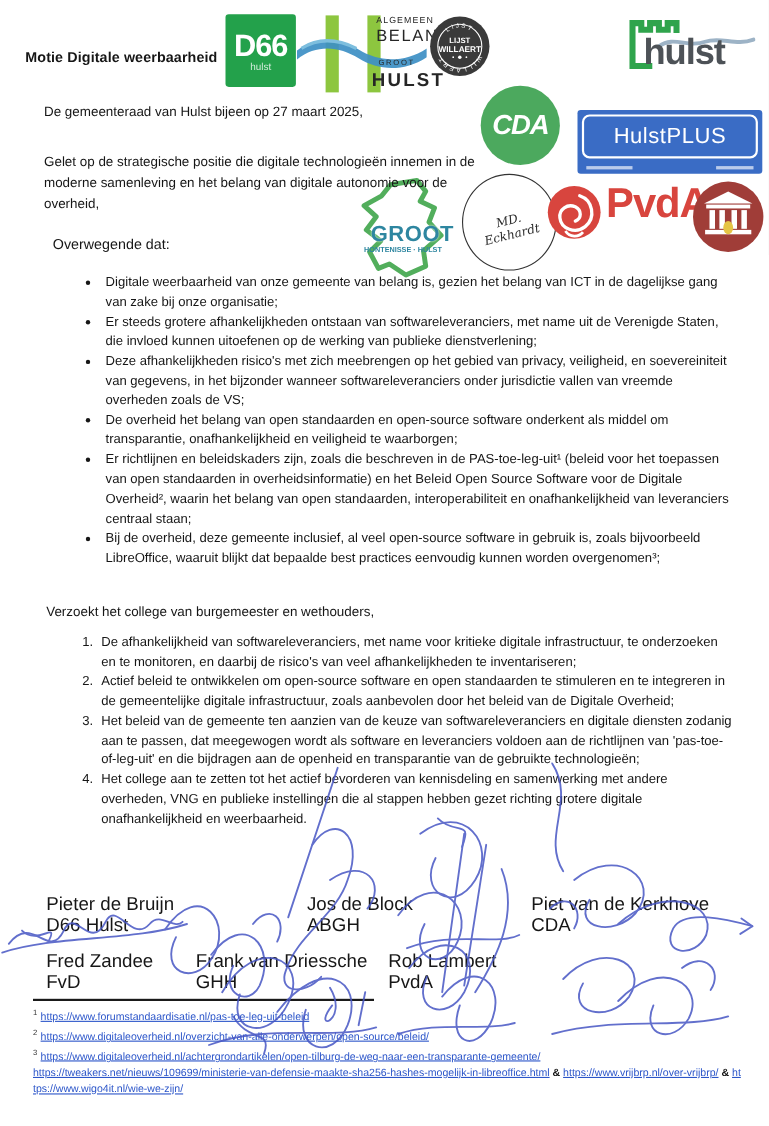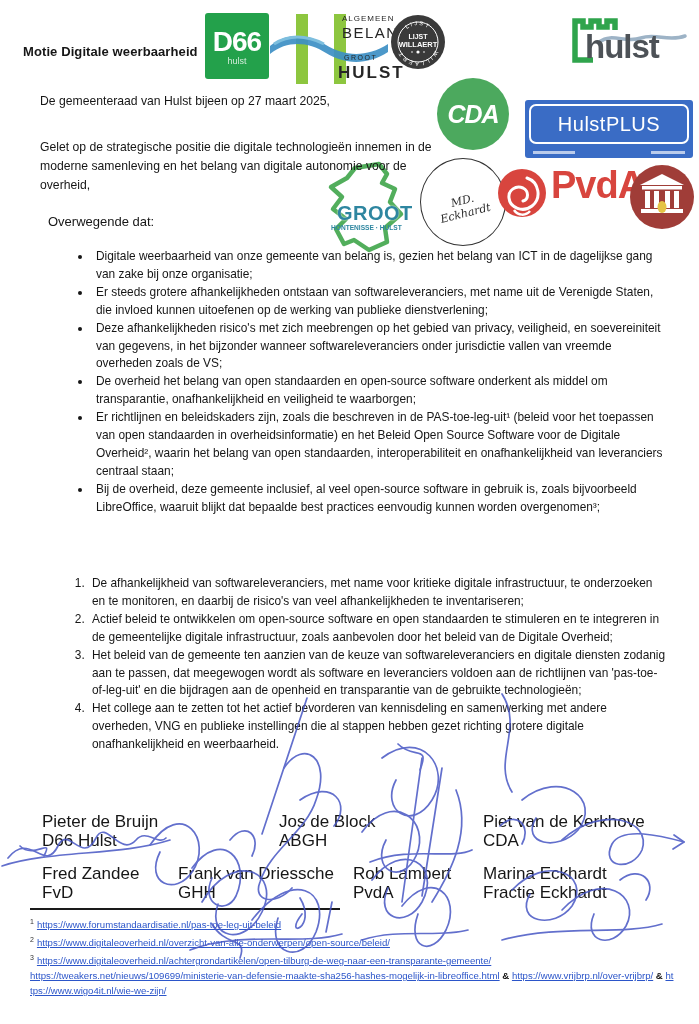--- a/index.html
+++ b/index.html
@@ -174,20 +174,21 @@
 
   <ul class="abs overwegingen">
     <li>Digitale weerbaarheid van onze gemeente van belang is, gezien het belang van ICT in de dagelijkse gang van zake bij onze organisatie;</li>
     <li>Er steeds grotere afhankelijkheden ontstaan van softwareleveranciers, met name uit de Verenigde Staten, die invloed kunnen uitoefenen op de werking van publieke dienstverlening;</li>
     <li>Deze afhankelijkheden risico's met zich meebrengen op het gebied van privacy, veiligheid, en soevereiniteit van gegevens, in het bijzonder wanneer softwareleveranciers onder jurisdictie vallen van vreemde overheden zoals de VS;</li>
     <li>De overheid het belang van open standaarden en open-source software onderkent als middel om transparantie, onafhankelijkheid en veiligheid te waarborgen;</li>
     <li>Er richtlijnen en beleidskaders zijn, zoals die beschreven in de PAS-toe-leg-uit¹ (beleid voor het toepassen van open standaarden in overheidsinformatie) en het Beleid Open Source Software voor de Digitale Overheid², waarin het belang van open standaarden, interoperabiliteit en onafhankelijkheid van leveranciers centraal staan;</li>
     <li>Bij de overheid, deze gemeente inclusief, al veel open-source software in gebruik is, zoals bijvoorbeeld LibreOffice, waaruit blijkt dat bepaalde best practices eenvoudig kunnen worden overgenomen³;</li>
   </ul>
 
+  <div class="abs verzoekt">Verzoekt het college van burgemeester en wethouders,</div>
 
   <ol class="abs verzoeken">
     <li>De afhankelijkheid van softwareleveranciers, met name voor kritieke digitale infrastructuur, te onderzoeken en te monitoren, en daarbij de risico's van veel afhankelijkheden te inventariseren;</li>
     <li>Actief beleid te ontwikkelen om open-source software en open standaarden te stimuleren en te integreren in de gemeentelijke digitale infrastructuur, zoals aanbevolen door het beleid van de Digitale Overheid;</li>
     <li>Het beleid van de gemeente ten aanzien van de keuze van softwareleveranciers en digitale diensten zodanig aan te passen, dat meegewogen wordt als software en leveranciers voldoen aan de richtlijnen van 'pas-toe-of-leg-uit' en die bijdragen aan de openheid en transparantie van de gebruikte technologieën;</li>
     <li>Het college aan te zetten tot het actief bevorderen van kennisdeling en samenwerking met andere overheden, VNG en publieke instellingen die al stappen hebben gezet richting grotere digitale onafhankelijkheid en weerbaarheid.</li>
   </ol>
 
   <div class="abs sig" style="left:42px;top:812px;">
     <div>Pieter de Bruijn</div>
@@ -206,24 +207,20 @@
     <div>Fred Zandee</div>
     <div>FvD</div>
   </div>
   <div class="abs sig" style="left:178px;top:864px;">
     <div>Frank van Driessche</div>
     <div>GHH</div>
   </div>
   <div class="abs sig" style="left:353px;top:864px;">
     <div>Rob Lambert</div>
     <div>PvdA</div>
-  </div>
-  <div class="abs sig" style="left:483px;top:864px;">
-    <div>Marina Eckhardt</div>
-    <div>Fractie Eckhardt</div>
   </div>
 
   <div class="abs fnrule"></div>
   <div class="abs footnotes">
     <div>
       <sup>1</sup><a href="#">https://www.forumstandaardisatie.nl/pas-toe-leg-uit-beleid</a>
     </div>
     <div>
       <sup>2</sup><a href="#">https://www.digitaleoverheid.nl/overzicht-van-alle-onderwerpen/open-source/beleid/</a>
     </div>

